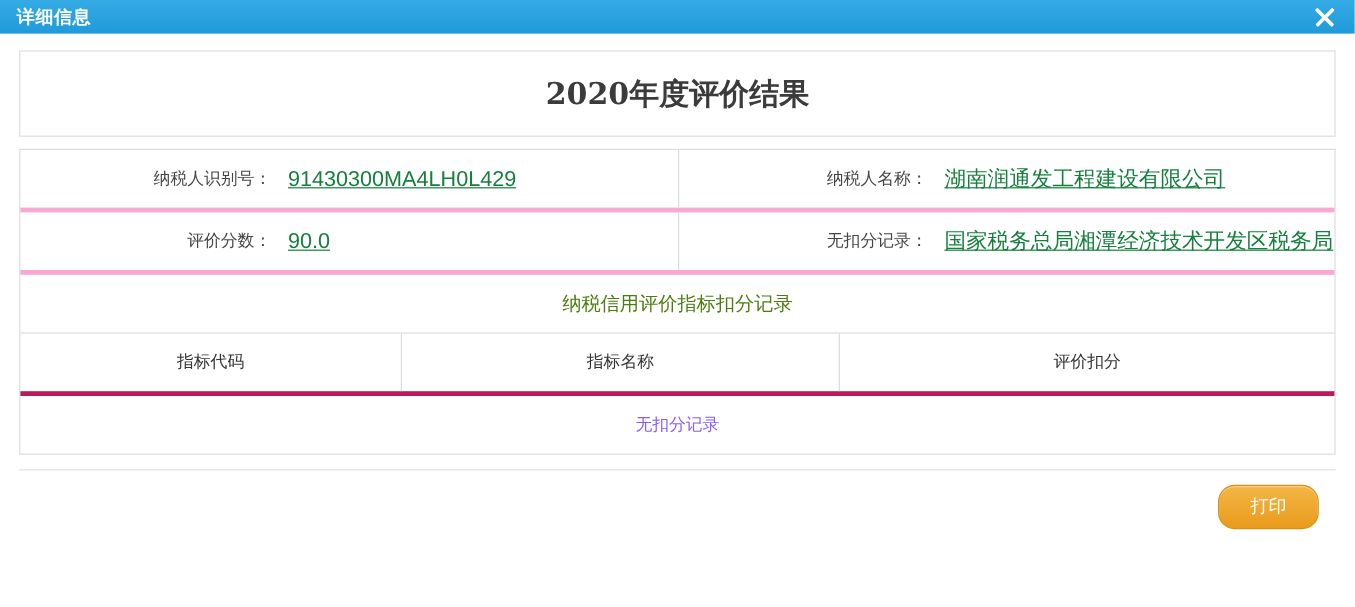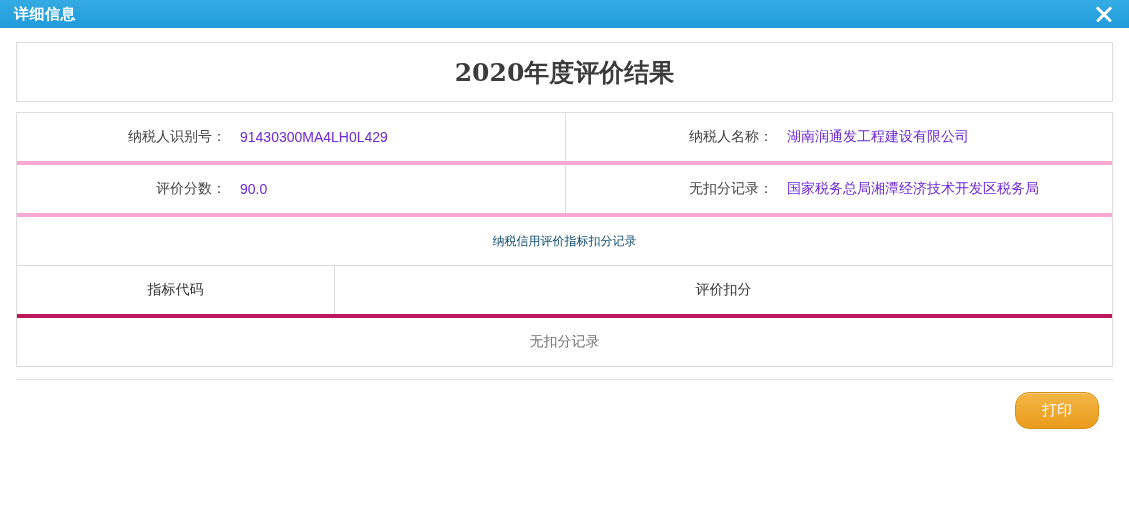--- a/index.html
+++ b/index.html
@@ -66,21 +66,21 @@
   .body {
     flex: 1;
     padding: 14px 16px 10px 16px;
     box-sizing: border-box;
     display: flex;
     flex-direction: column;
   }
 
   .heading-box {
     border: 1px solid #dcdcdc;
-    height: 60px;
+    height: 72px;
     display: flex;
     align-items: center;
     justify-content: center;
     box-sizing: border-box;
     background: #ffffff;
   }
   .heading-box .heading-text {
     font-size: 25px;
     font-weight: bold;
     color: #3b3b3b;
@@ -105,41 +105,42 @@
     min-height: 48px;
   }
   .cell-label {
     justify-content: flex-end;
     padding-right: 6px;
     color: #444;
     font-size: 14px;
   }
   .cell-value {
     padding-left: 8px;
-    color: #6d28d9;
-    font-size: 14px;
+    color: #15803d;
+    font-size: 18px;
     flex: 1;
     border-right: 1px solid #dcdcdc;
+    text-decoration: underline;
   }
   .cell-value.last { border-right: none; }
 
   .lbl-a { width: 215px; }
   .val-a { width: 335px; }
   .lbl-b { width: 213px; }
   .val-b { flex: 1; }
 
   
   .section-row {
     display: flex;
     align-items: center;
     justify-content: center;
     height: 48px;
     border-bottom: 1px solid #dcdcdc;
-    color: #0c4a6e;
-    font-size: 12px;
+    color: #4d7c0f;
+    font-size: 16px;
   }
 
   
   .detail-head {
     display: flex;
     border-bottom: 4px solid #be185d;
     height: 48px;
   }
   .detail-head .hcell {
     display: flex;
@@ -154,21 +155,21 @@
   .hc1 { width: 318px; }
   .hc2 { width: 365px; }
   .hc3 { flex: 1; }
 
   .empty-row {
     display: flex;
     align-items: center;
     justify-content: center;
     height: 48px;
     border-bottom: 1px solid #dcdcdc;
-    color: #737373;
+    color: #8b5cf6;
     font-size: 14px;
   }
 
   
   .footer {
     margin-top: 12px;
     border-top: 1px solid #e2e2e2;
     padding-top: 12px;
     display: flex;
     justify-content: flex-end;
@@ -218,20 +219,21 @@
         <div class="cell cell-label lbl-a">评价分数：</div>
         <div class="cell cell-value val-a">90.0</div>
         <div class="cell cell-label lbl-b">无扣分记录：</div>
         <div class="cell cell-value val-b last">国家税务总局湘潭经济技术开发区税务局</div>
       </div>
 
       <div class="section-row">纳税信用评价指标扣分记录</div>
 
       <div class="detail-head">
         <div class="hcell hc1">指标代码</div>
+        <div class="hcell hc2">指标名称</div>
         <div class="hcell hc3">评价扣分</div>
       </div>
 
       <div class="empty-row">无扣分记录</div>
 
     </div>
 
     <div class="footer">
       <button class="print-button">打印</button>
     </div>

